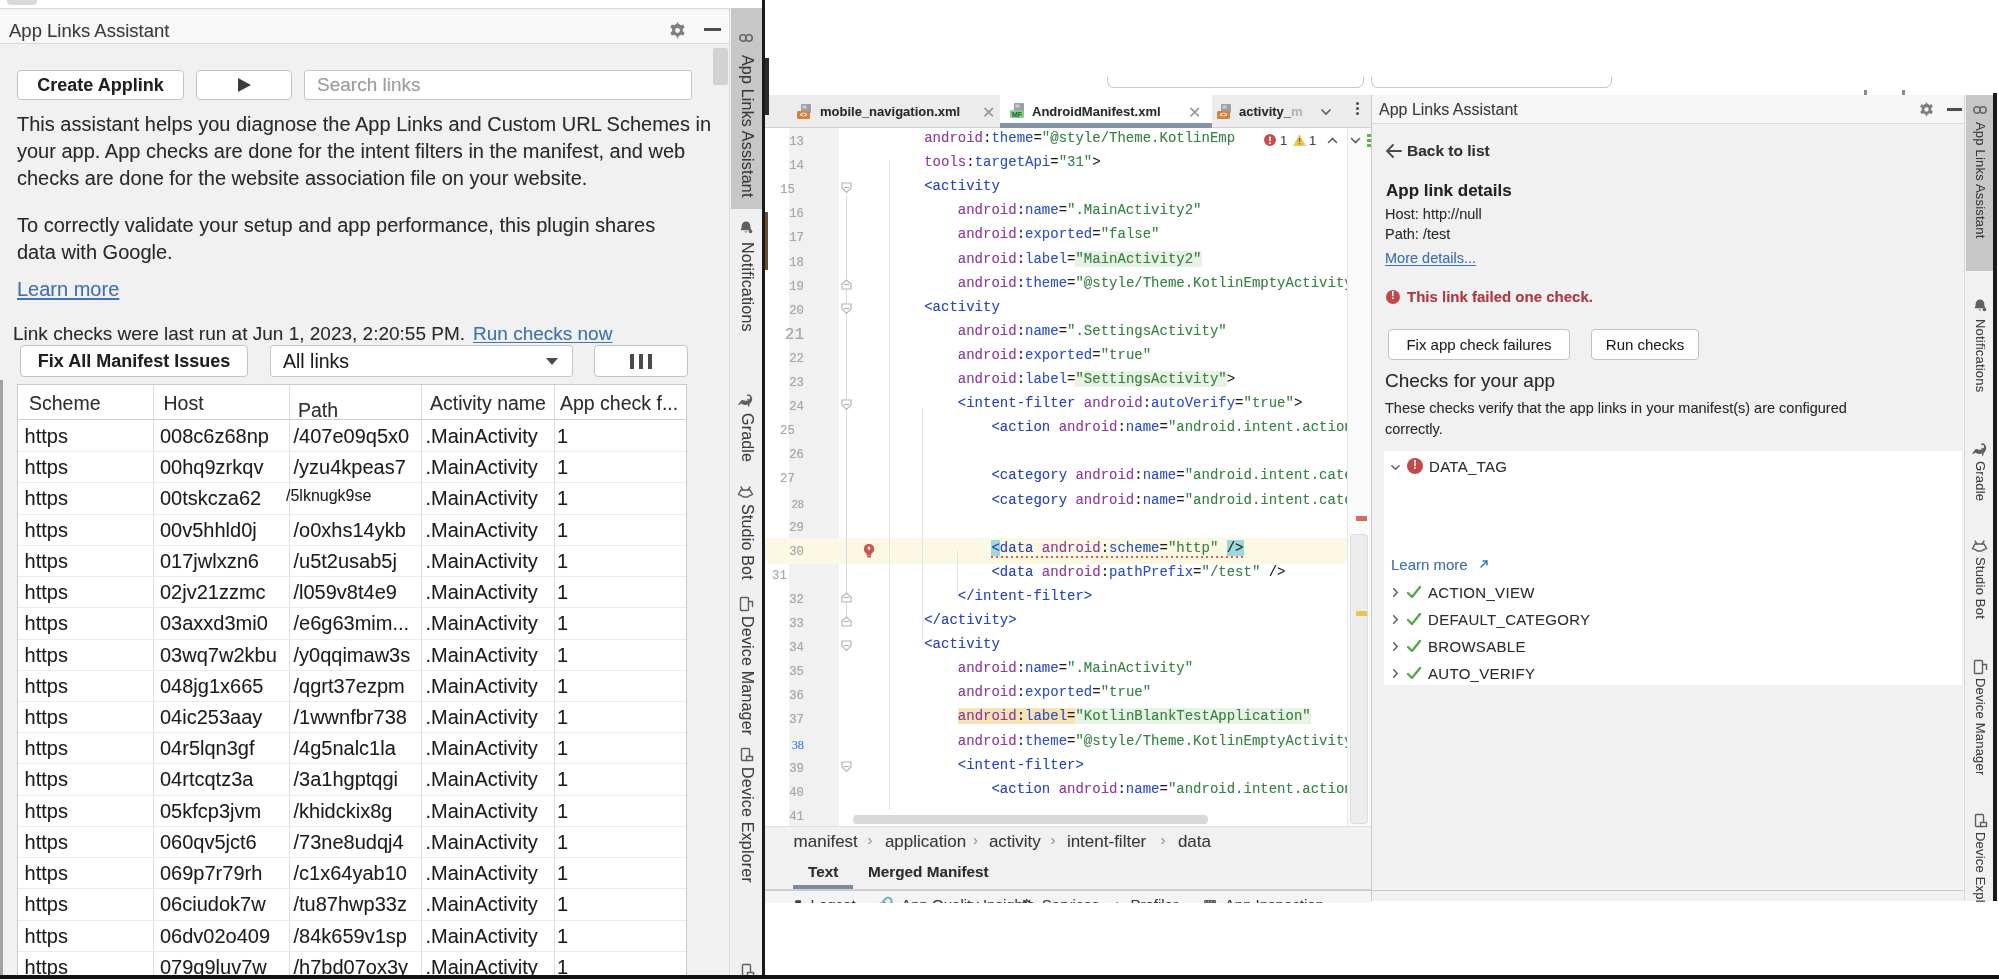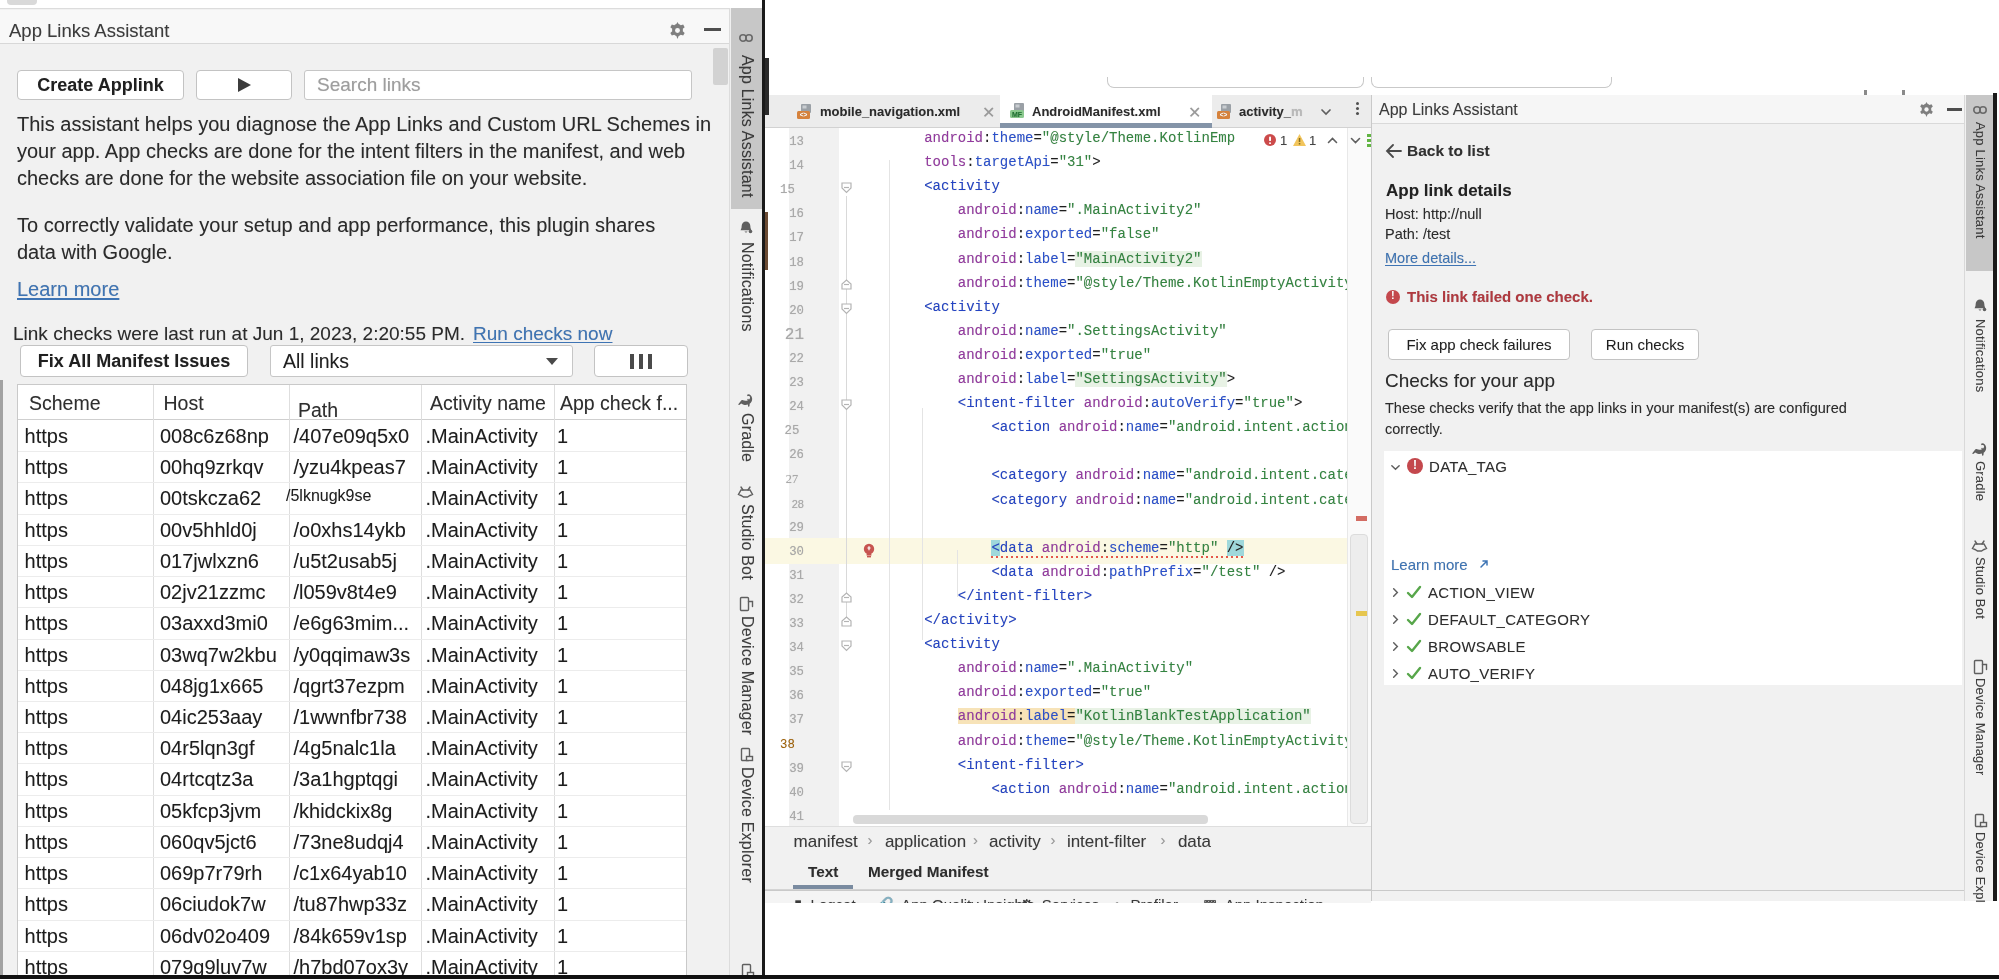--- a/index.html
+++ b/index.html
@@ -250,34 +250,34 @@
 <div class="ab" style="left:15px;top:178.2px;width:24px;text-align:left;font-family:'Liberation Mono',monospace;font-size:12.3px;line-height:24.1px;color:#a9a9a9">15</div>
 <div class="ab" style="left:15px;top:202.3px;width:24px;text-align:right;font-family:'Liberation Mono',monospace;font-size:12.3px;line-height:24.1px;color:#a9a9a9">16</div>
 <div class="ab" style="left:15px;top:226.4px;width:24px;text-align:right;font-family:'Liberation Mono',monospace;font-size:12.3px;line-height:24.1px;color:#a9a9a9">17</div>
 <div class="ab" style="left:15px;top:250.5px;width:24px;text-align:right;font-family:'Liberation Mono',monospace;font-size:12.3px;line-height:24.1px;color:#a9a9a9">18</div>
 <div class="ab" style="left:15px;top:274.6px;width:24px;text-align:right;font-family:'Liberation Mono',monospace;font-size:12.3px;line-height:24.1px;color:#a9a9a9">19</div>
 <div class="ab" style="left:15px;top:298.7px;width:24px;text-align:right;font-family:'Liberation Mono',monospace;font-size:12.3px;line-height:24.1px;color:#a9a9a9">20</div>
 <div class="ab" style="left:15px;top:322.8px;width:24px;text-align:right;font-family:'Liberation Mono',monospace;font-size:16px;line-height:24.1px;color:#a9a9a9">21</div>
 <div class="ab" style="left:15px;top:346.9px;width:24px;text-align:right;font-family:'Liberation Mono',monospace;font-size:12.3px;line-height:24.1px;color:#a9a9a9">22</div>
 <div class="ab" style="left:15px;top:371.0px;width:24px;text-align:right;font-family:'Liberation Mono',monospace;font-size:12.3px;line-height:24.1px;color:#a9a9a9">23</div>
 <div class="ab" style="left:15px;top:395.1px;width:24px;text-align:right;font-family:'Liberation Mono',monospace;font-size:12.3px;line-height:24.1px;color:#a9a9a9">24</div>
-<div class="ab" style="left:15px;top:419.2px;width:24px;text-align:center;font-family:'Liberation Mono',monospace;font-size:12.3px;line-height:24.1px;color:#a9a9a9">25</div>
+<div class="ab" style="left:15px;top:419.2px;width:24px;text-align:left;font-family:'Liberation Mono',monospace;font-size:12.3px;line-height:24.1px;color:#a9a9a9">25</div>
 <div class="ab" style="left:15px;top:443.3px;width:24px;text-align:right;font-family:'Liberation Mono',monospace;font-size:12.3px;line-height:24.1px;color:#a9a9a9">26</div>
-<div class="ab" style="left:15px;top:467.4px;width:24px;text-align:center;font-family:Liberation Serif, serif;font-size:12.3px;line-height:24.1px;color:#a9a9a9">27</div>
+<div class="ab" style="left:15px;top:467.4px;width:24px;text-align:left;font-family:Liberation Mono, monospace;font-size:12.3px;line-height:24.1px;color:#a9a9a9">27</div>
 <div class="ab" style="left:15px;top:491.5px;width:24px;text-align:right;font-family:Liberation Sans, sans-serif;font-size:11px;line-height:24.1px;color:#a9a9a9">28</div>
 <div class="ab" style="left:15px;top:515.6px;width:24px;text-align:right;font-family:'Liberation Mono',monospace;font-size:12.3px;line-height:24.1px;color:#a9a9a9">29</div>
 <div class="ab" style="left:15px;top:539.7px;width:24px;text-align:right;font-family:'Liberation Mono',monospace;font-size:12.3px;line-height:24.1px;color:#a9a9a9">30</div>
-<div class="ab" style="left:15px;top:563.8px;width:24px;text-align:right;font-family:'Liberation Mono',monospace;font-size:12.3px;line-height:24.1px;color:#a9a9a9">31</div>
+<div class="ab" style="left:7px;top:563.8px;width:24px;font-family:'Liberation Mono',monospace;font-size:12.3px;line-height:24.1px;color:#a9a9a9">31</div>
 <div class="ab" style="left:15px;top:587.9px;width:24px;text-align:right;font-family:'Liberation Mono',monospace;font-size:12.3px;line-height:24.1px;color:#a9a9a9">32</div>
 <div class="ab" style="left:15px;top:612.0px;width:24px;text-align:right;font-family:'Liberation Mono',monospace;font-size:12.3px;line-height:24.1px;color:#a9a9a9">33</div>
 <div class="ab" style="left:15px;top:636.1px;width:24px;text-align:right;font-family:'Liberation Mono',monospace;font-size:12.3px;line-height:24.1px;color:#a9a9a9">34</div>
 <div class="ab" style="left:15px;top:660.2px;width:24px;text-align:right;font-family:'Liberation Mono',monospace;font-size:12.3px;line-height:24.1px;color:#a9a9a9">35</div>
 <div class="ab" style="left:15px;top:684.3px;width:24px;text-align:right;font-family:'Liberation Mono',monospace;font-size:12.3px;line-height:24.1px;color:#a9a9a9">36</div>
 <div class="ab" style="left:15px;top:708.4px;width:24px;text-align:right;font-family:'Liberation Mono',monospace;font-size:12.3px;line-height:24.1px;color:#a9a9a9">37</div>
-<div class="ab" style="left:15px;top:732.5px;width:24px;font-family:Liberation Mono, monospace;font-size:12.3px;line-height:24.1px;color:#a16207">38</div>
+<div class="ab" style="left:15px;top:732.5px;width:24px;text-align:right;font-family:Liberation Serif, serif;font-size:12.3px;line-height:24.1px;color:#3b82f6">38</div>
 <div class="ab" style="left:15px;top:756.6px;width:24px;text-align:right;font-family:'Liberation Mono',monospace;font-size:12.3px;line-height:24.1px;color:#a9a9a9">39</div>
 <div class="ab" style="left:15px;top:780.7px;width:24px;text-align:right;font-family:'Liberation Mono',monospace;font-size:12.3px;line-height:24.1px;color:#a9a9a9">40</div>
 <div class="ab" style="left:15px;top:804.8px;width:24px;text-align:right;font-family:'Liberation Mono',monospace;font-size:12.3px;line-height:24.1px;color:#a9a9a9">41</div>
 <svg class="ab" width="11" height="12" viewBox="0 0 11 12" style="left:76px;top:182.2px" fill="#fff" stroke="#b4b4b4" stroke-width="1.2">
         <path d="M1 1 L10 1 L10 6 L5.5 10.5 L1 6 Z"></path>
         <line x1="3" y1="5.5" x2="8" y2="5.5" stroke="#b4b4b4"></line>
       </svg>
 <svg class="ab" width="11" height="12" viewBox="0 0 11 12" style="left:76px;top:278.6px" fill="#fff" stroke="#b4b4b4" stroke-width="1.2">
         <path d="M1 10 L1 5 L5.5 1 L10 5 L10 10 Z"></path>
         <line x1="3" y1="5.5" x2="8" y2="5.5" stroke="#b4b4b4"></line>

